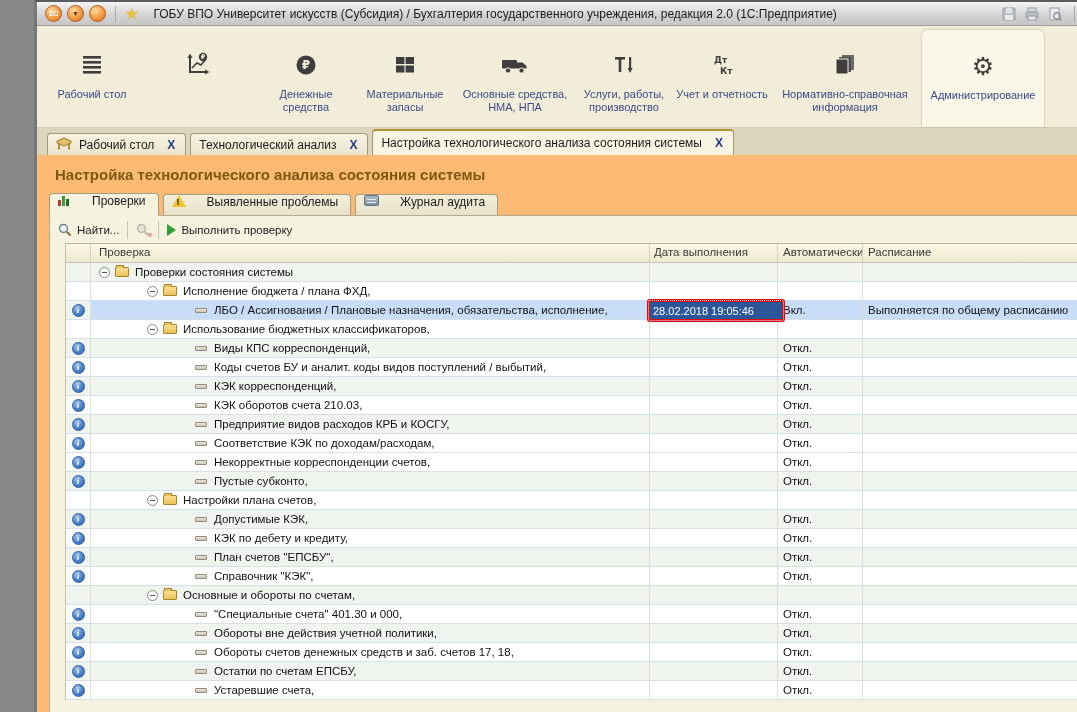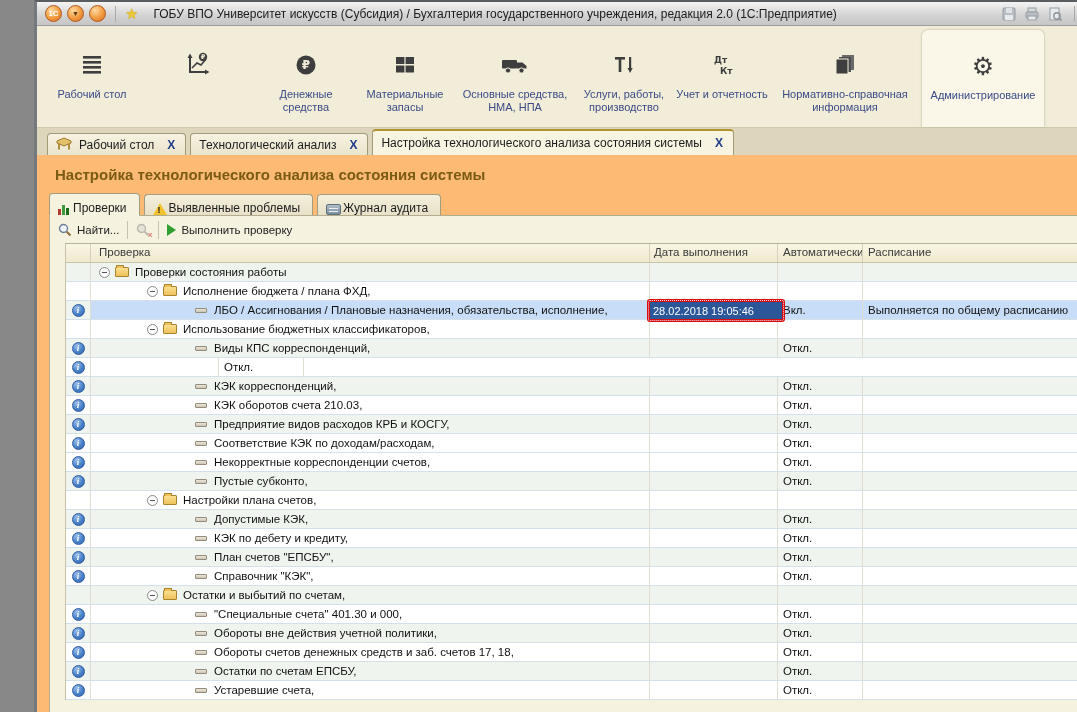--- a/index.html
+++ b/index.html
@@ -41,21 +41,21 @@
   
   .tabbar { height:27px; background:#ddd6bd; display:flex; align-items:flex-end; padding-left:10px; }
   .tab { display:flex; align-items:center; gap:7px; height:22px; padding:0 10px 0 8px;
     background:linear-gradient(#f7f3e1,#eae4cc); border:1px solid #a39b78; border-bottom:none;
     border-radius:4px 4px 0 0; margin-right:4px; font-size:12px; color:#1c1c1c; cursor:default; }
   .tab.active { height:26px; background:#f8f4e2; border-top:2px solid #b09233; }
   .tab .close { color:#1f3d8a; font-weight:bold; font-size:12px; margin-left:6px; cursor:pointer; }
   
   .page-title { font-size:15px; font-weight:bold; color:#7b5a14; padding:11px 0 9px 18px; }
   .subtabs { display:flex; align-items:flex-end; margin-left:12px; height:23px; position:relative; z-index:2; }
-  .stab { display:flex; align-items:flex-end; gap:2px; height:21px; padding:0 12px 0 8px;
+  .stab { display:flex; align-items:flex-start; gap:21px; height:21px; padding:0 12px 0 8px;
     background:linear-gradient(#f4efdb,#e7e1c9); border:1px solid #a39c7e; border-bottom:none;
     border-radius:4px 4px 0 0; margin-right:4px; font-size:12px; color:#1c1c1c; cursor:default; }
   .stab.active { height:23px; background:#f6f2e0; margin-bottom:-1px; border-bottom:1px solid #f6f2e0; }
   .panel { margin-left:12px; border-top:1px solid #b3ac8e; border-left:1px solid #b3ac8e;
     background:#f6f2e0; height:503px; }
   
   .ttoolbar { height:27px; display:flex; align-items:center; padding-left:8px; gap:8px; }
   .tool-btn { display:flex; align-items:center; gap:5px; font-size:11.5px; color:#222; cursor:pointer; }
   .tool-sep { width:1px; height:18px; background:#c9c3ab; }
   .play { width:0; height:0; border-left:9px solid #2f9e33; border-top:6px solid transparent; border-bottom:6px solid transparent; }
@@ -323,21 +323,21 @@
       <div id="tbody">
           <div class="trow row-folder row-alt">
     <div class="cell w-icon">
       
     </div>
     <div class="cell w-name">
       <span class="indent" style="width: 0px;"></span>
       <span class="expander"></span>
       <span class="folder"></span>
 
-      <span class="txt">Проверки состояния работы</span>
+      <span class="txt">Проверки состояния системы</span>
     </div>
     <div class="cell w-date">
               <span class="txt"></span>
             </div>
     <div class="cell w-auto"></div>
     <div class="cell w-sched"></div>
   </div>
           <div class="trow row-folder">
     <div class="cell w-icon">
       
@@ -401,20 +401,26 @@
     <div class="cell w-date">
               <span class="txt"></span>
             </div>
     <div class="cell w-auto">Откл.</div>
     <div class="cell w-sched"></div>
   </div>
           <div class="trow row-leaf">
     <div class="cell w-icon">
       <span class="icon-info">i</span>
     </div>
+    <div class="cell w-name">
+      <span class="indent" style="width: 96px;"></span>
+
+      <span class="leafdash"></span>
+      <span class="txt">Коды счетов БУ и аналит. коды видов поступлений / выбытий,</span>
+    </div>
     <div class="cell w-date">
               <span class="txt"></span>
             </div>
     <div class="cell w-auto">Откл.</div>
     <div class="cell w-sched"></div>
   </div>
           <div class="trow row-leaf row-alt">
     <div class="cell w-icon">
       <span class="icon-info">i</span>
     </div>
@@ -593,21 +599,21 @@
   </div>
           <div class="trow row-folder row-alt">
     <div class="cell w-icon">
       
     </div>
     <div class="cell w-name">
       <span class="indent" style="width: 48px;"></span>
       <span class="expander"></span>
       <span class="folder"></span>
 
-      <span class="txt">Остатки и выбытий по счетам,</span>
+      <span class="txt">Основные и обороты по счетам,</span>
     </div>
     <div class="cell w-date">
               <span class="txt"></span>
             </div>
     <div class="cell w-auto"></div>
     <div class="cell w-sched"></div>
   </div>
           <div class="trow row-leaf">
     <div class="cell w-icon">
       <span class="icon-info">i</span>

